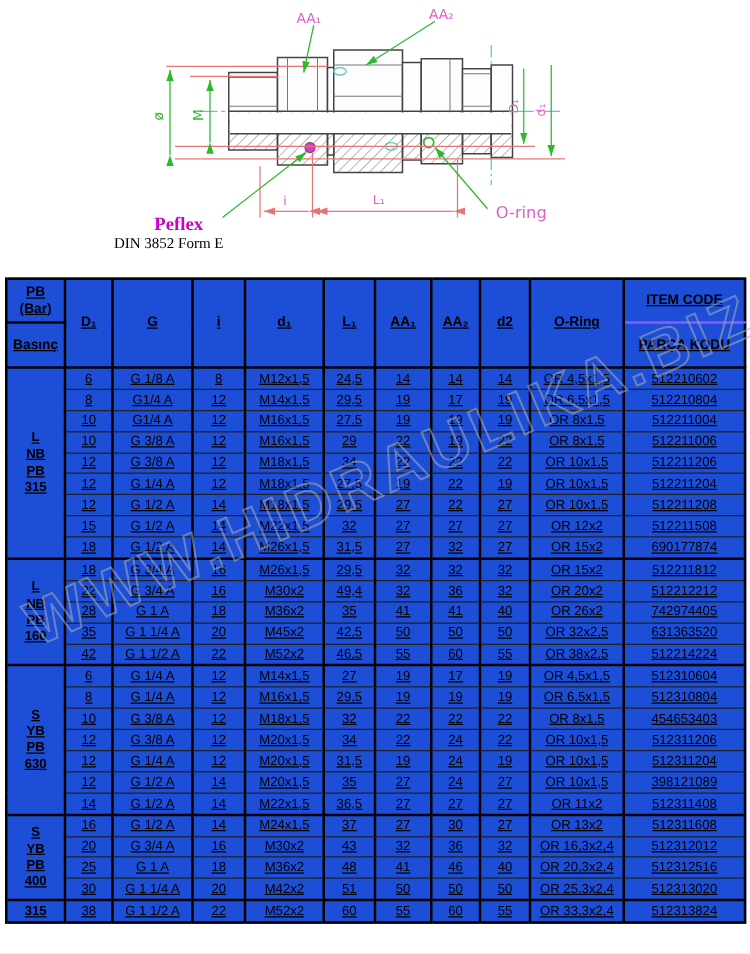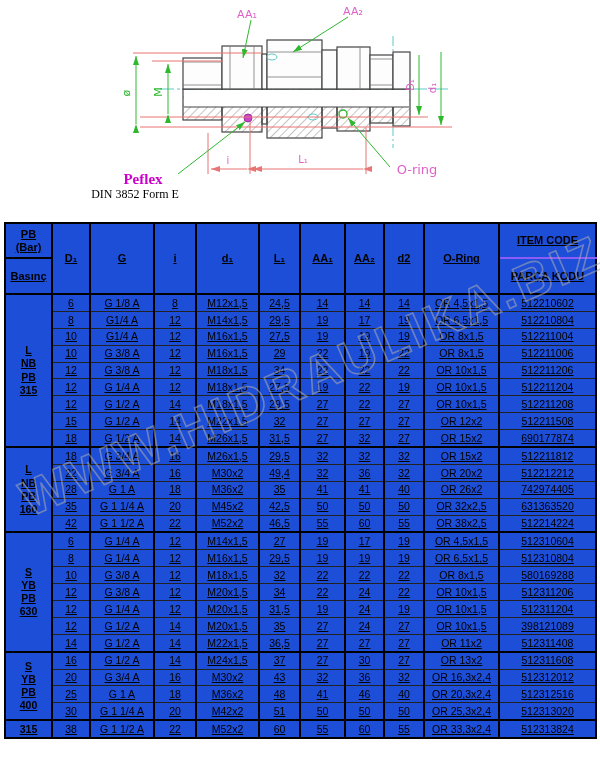--- a/index.html
+++ b/index.html
@@ -369,21 +369,21 @@
         <tr>
           <td>10</td>
           <td>G 3/8 A</td>
           <td>12</td>
           <td>M18x1,5</td>
           <td>32</td>
           <td>22</td>
           <td>22</td>
           <td>22</td>
           <td>OR 8x1,5</td>
-          <td>580169288</td>
+          <td>454653403</td>
         </tr>
         <tr>
           <td>12</td>
           <td>G 3/8 A</td>
           <td>12</td>
           <td>M20x1,5</td>
           <td>34</td>
           <td>22</td>
           <td>24</td>
           <td>22</td>

